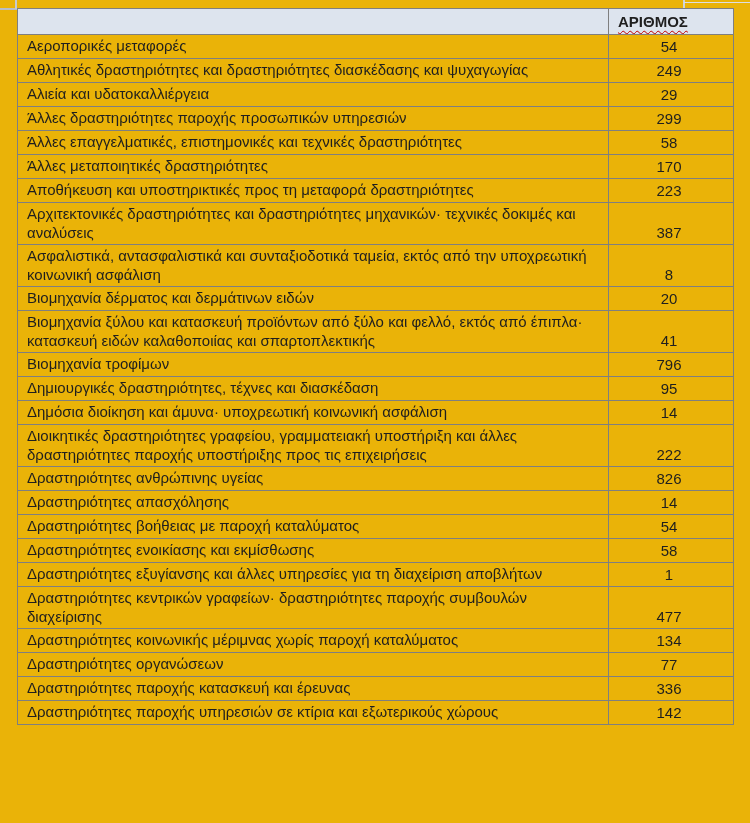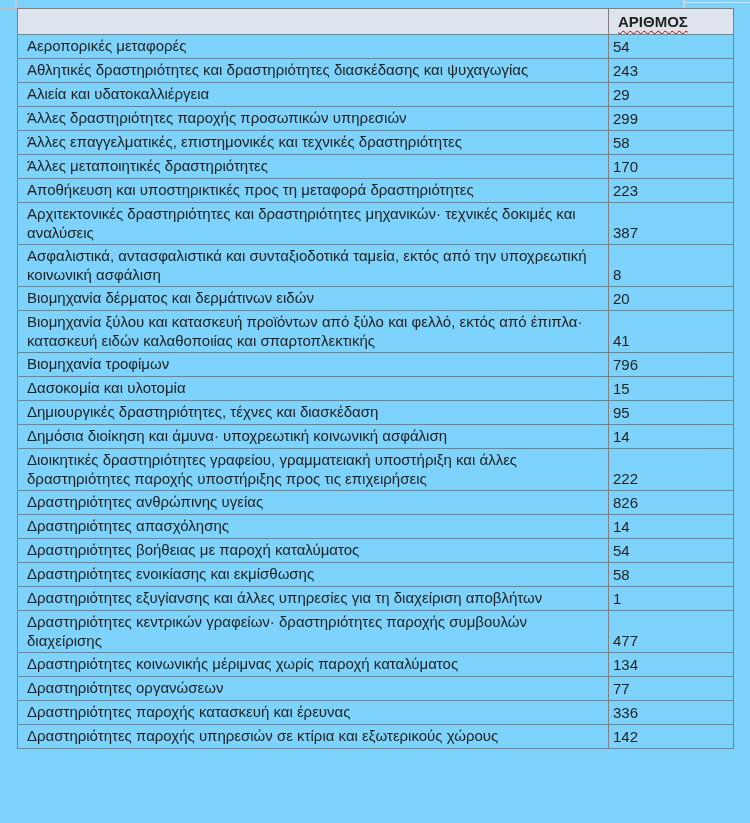--- a/index.html
+++ b/index.html
@@ -9,21 +9,21 @@
     width: 750px;
     height: 823px;
     overflow: hidden;
     font-family: "Liberation Sans", "DejaVu Sans", sans-serif;
     color: #1f1f1f;
   }
   .page {
     position: relative;
     width: 750px;
     height: 823px;
-    background: #7dd3fc;
+    background: #eab308;
   }
   
   .frag { position: absolute; background: #b9bec6; }
   .frag-tl-h { left: 0;   top: 8px; width: 17px; height: 2px; }
   .frag-tl-v { left: 15px; top: 0;  width: 2px;  height: 9px; background: #c6cad1; }
   .frag-tr-v { left: 683px; top: 0; width: 2px;  height: 9px; background: #cfd3d9; }
   .frag-tr-h { left: 684px; top: 2px; width: 66px; height: 1px; background: #dcdfe4; }
 
   table.doc-table {
     position: absolute;
@@ -55,21 +55,21 @@
     text-underline-offset: 3px;
   }
   .doc-table td.label-cell {
     vertical-align: top;
     text-align: left;
     padding: 1px 14px 2px 9px;
     height: 20px;
   }
   .doc-table td.num-cell {
     vertical-align: bottom;
-    text-align: left;
+    text-align: center;
     padding: 1px 8px 2px 4px;
     margin-left: 15px;
   }
 </style>
 </head>
 <body>
 
 <div class="page">
 
   <div class="frag frag-tl-h"></div>
@@ -97,21 +97,21 @@
       </td>
       <td class="num-cell">
         <span>54</span>
       </td>
     </tr>
         <tr>
       <td class="label-cell">
         <span>Αθλητικές δραστηριότητες και δραστηριότητες διασκέδασης και ψυχαγωγίας</span>
       </td>
       <td class="num-cell">
-        <span>243</span>
+        <span>249</span>
       </td>
     </tr>
         <tr>
       <td class="label-cell">
         <span>Αλιεία και υδατοκαλλιέργεια</span>
       </td>
       <td class="num-cell">
         <span>29</span>
       </td>
     </tr>
@@ -178,28 +178,20 @@
       <td class="num-cell">
         <span>41</span>
       </td>
     </tr>
         <tr>
       <td class="label-cell">
         <span>Βιομηχανία τροφίμων</span>
       </td>
       <td class="num-cell">
         <span>796</span>
-      </td>
-    </tr>
-        <tr>
-      <td class="label-cell">
-        <span>Δασοκομία και υλοτομία</span>
-      </td>
-      <td class="num-cell">
-        <span>15</span>
       </td>
     </tr>
         <tr>
       <td class="label-cell">
         <span>Δημιουργικές δραστηριότητες, τέχνες και διασκέδαση</span>
       </td>
       <td class="num-cell">
         <span>95</span>
       </td>
     </tr>

